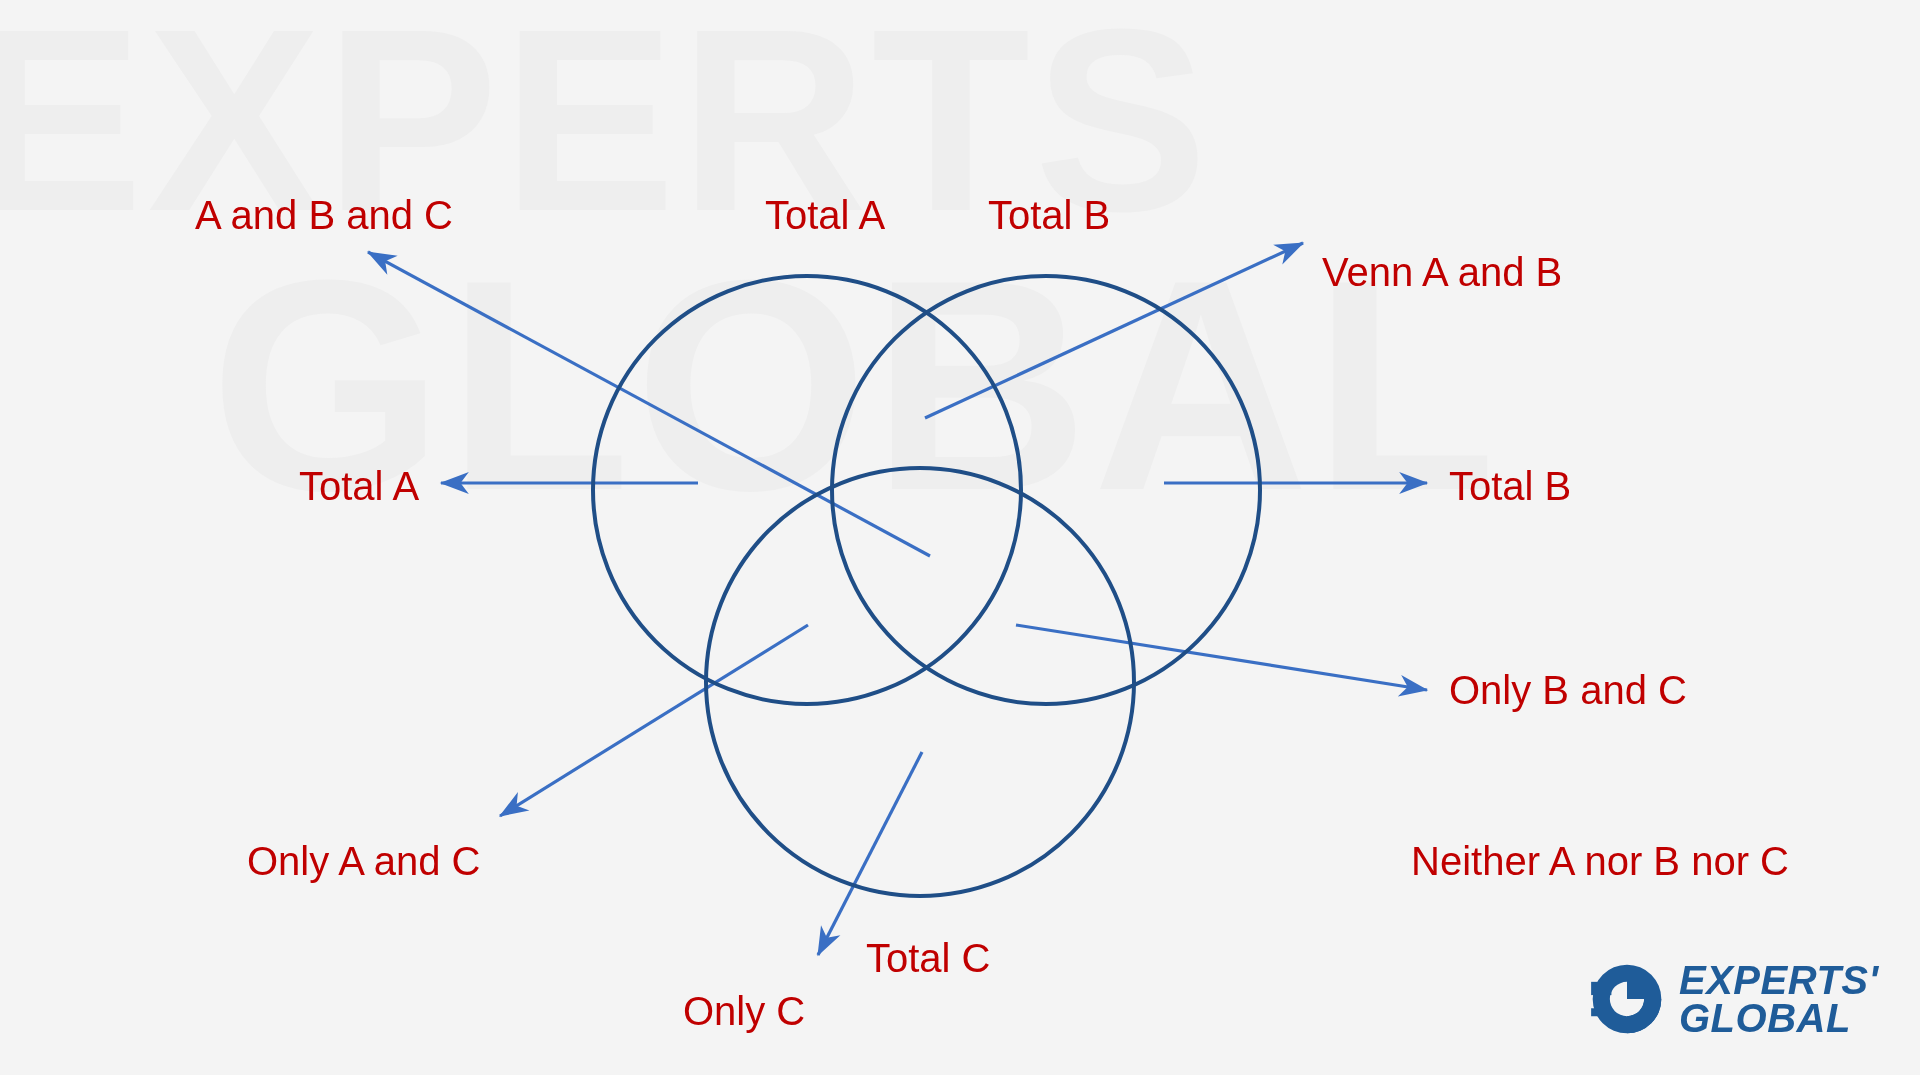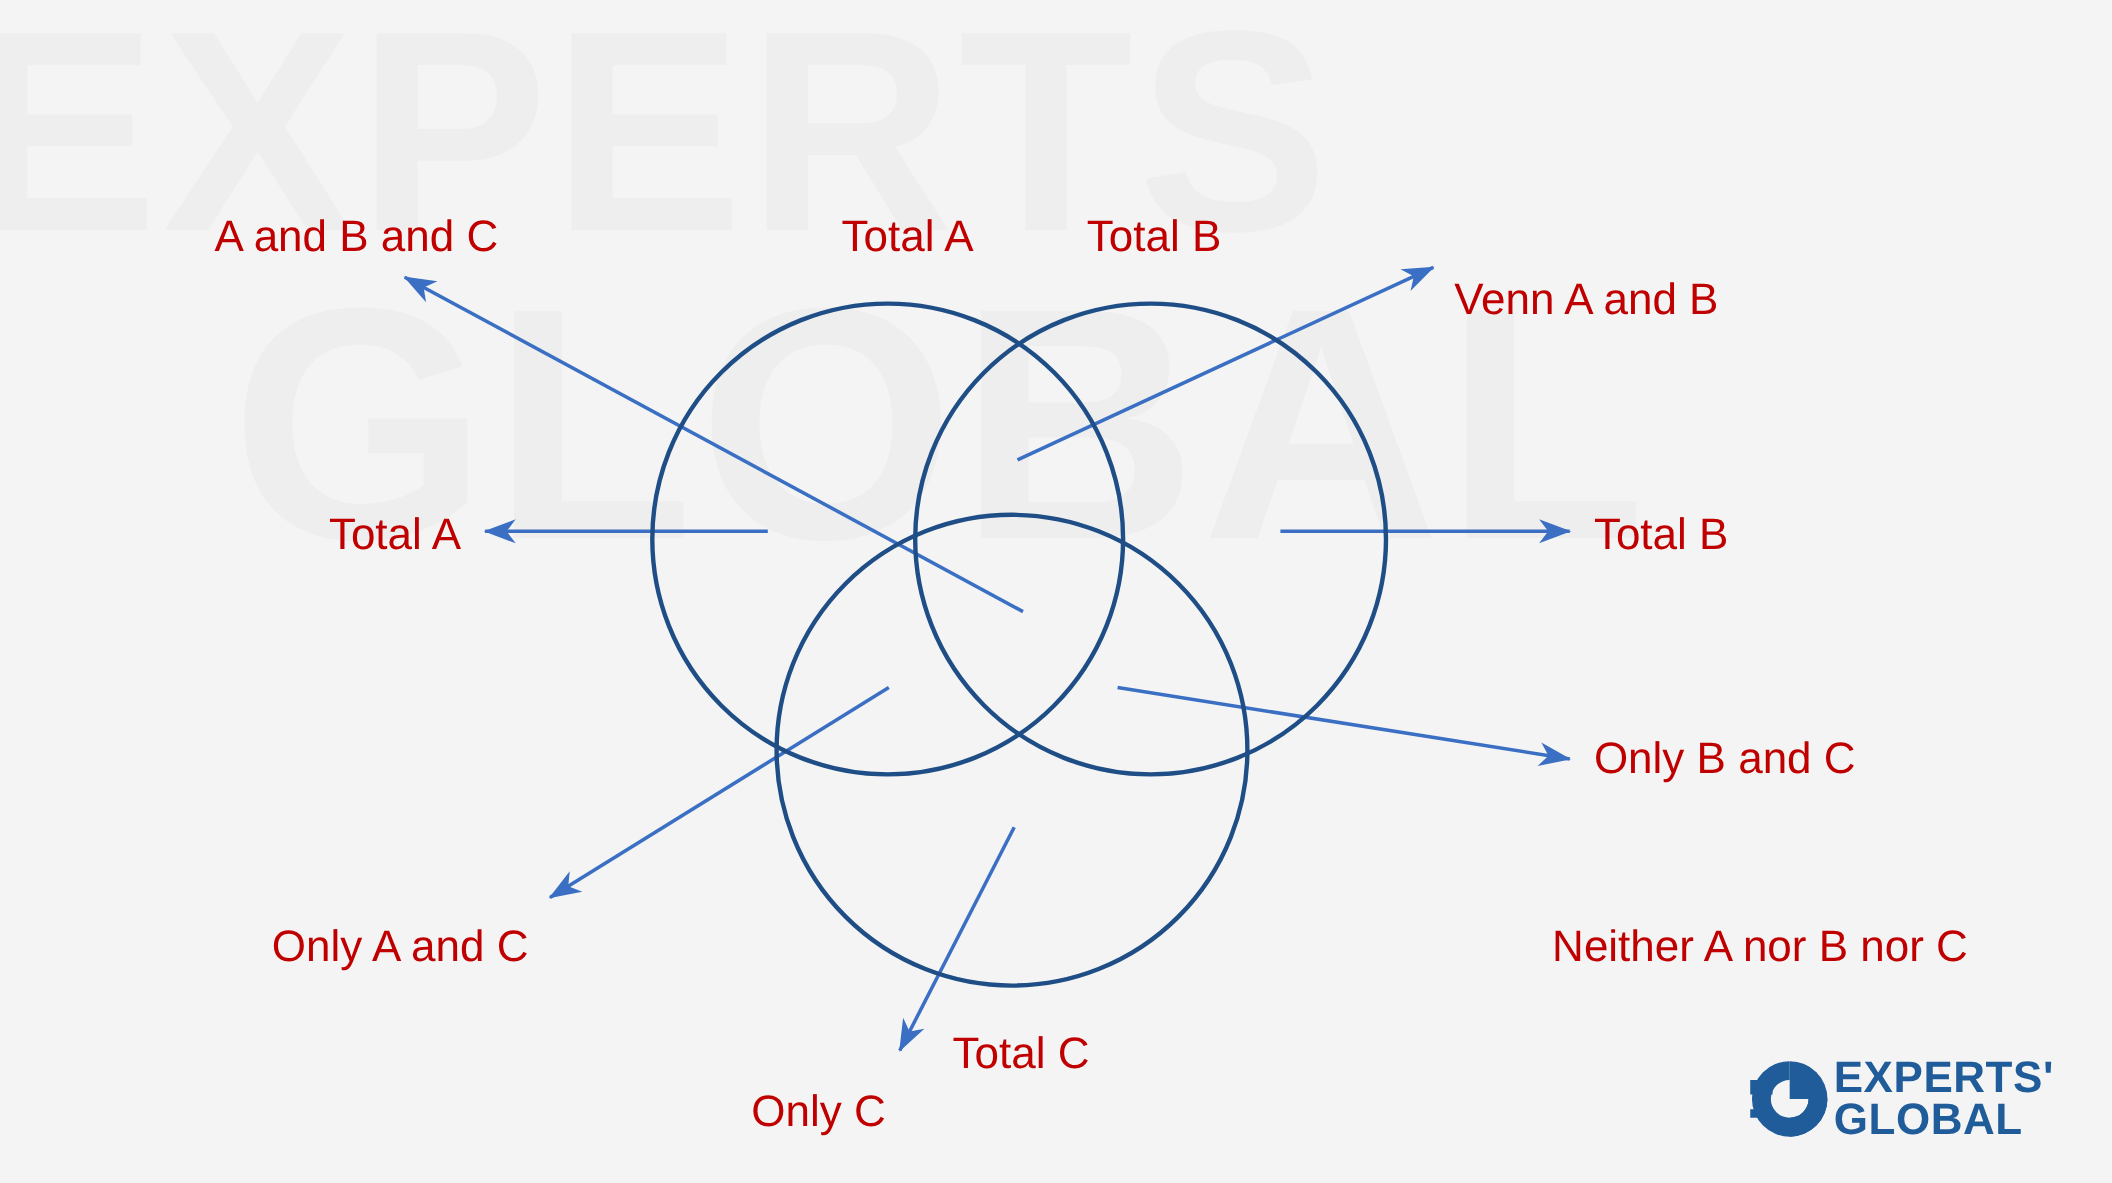--- a/index.html
+++ b/index.html
@@ -58,21 +58,22 @@
     white-space:nowrap;
     line-height:1.1;
   }
 
   
   .logo{
     position:absolute;
     left:1588px; top:960px;
     display:flex;
     align-items:center;
-    gap:1px;
+    gap:13px;
+    font-style:italic;
   }
   .logo-mark{ width:78px;height:78px; display:block; }
   .logo-text{
     display:flex;flex-direction:column;
     line-height:0.96;
     font-family:"Liberation Sans", sans-serif;
     font-weight:bold;
     color:#1f5c99;
     font-size:40px;
     letter-spacing:0.5px;

